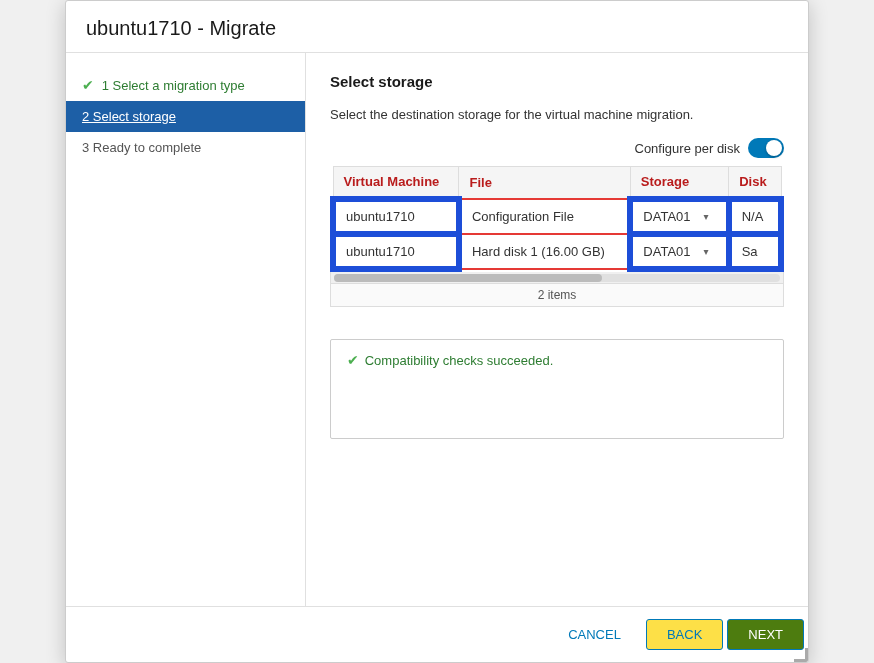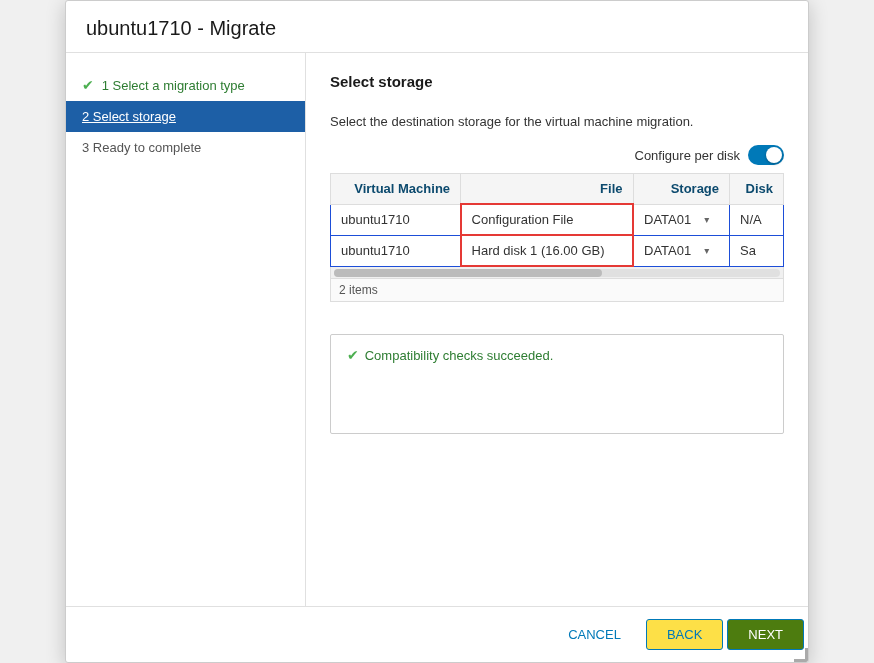--- a/index.html
+++ b/index.html
@@ -68,21 +68,21 @@
     
     .main-content {
       flex: 1;
       padding: 20px 24px;
       overflow: auto;
     }
     .section-title {
       font-size: 15px;
       font-weight: 600;
       color: #1a1a1a;
-      margin-bottom: 24px;
+      margin-bottom: 17px;
     }
     .section-desc {
       font-size: 13px;
       color: #333;
       margin-bottom: 16px;
     }
     
     .toggle-row {
       display: flex;
       align-items: center;
@@ -117,44 +117,44 @@
     .storage-table {
       width: 100%;
       border-collapse: collapse;
       border: 1px solid #ccc;
       font-size: 13px;
     }
     .storage-table th {
       background: #f5f5f5;
       border: 1px solid #ddd;
       padding: 7px 10px;
-      text-align: right;
+      text-align: left;
       font-weight: 600;
-      color: #0c4a6e;
+      color: #b91c1c;
     }
     .storage-table td {
-      border: 1px solid #1d4ed8;
+      border: 6px solid #1d4ed8;
       padding: 7px 10px;
       color: #333;
     }
     .file-cell {
       border: 2px solid #e53935 !important;
     }
     .storage-dropdown {
       display: flex;
       align-items: center;
       gap: 13px;
       color: #333;
     }
     .dropdown-arrow {
       color: #666;
       font-size: 10px;
     }
     .table-footer {
-      text-align: left;
+      text-align: center;
       padding: 4px 8px;
       font-size: 12px;
       color: #555;
       background: #fafafa;
       border: 1px solid #ddd;
       border-top: none;
     }
     .scrollbar-row {
       height: 12px;
       background: #f0f0f0;

